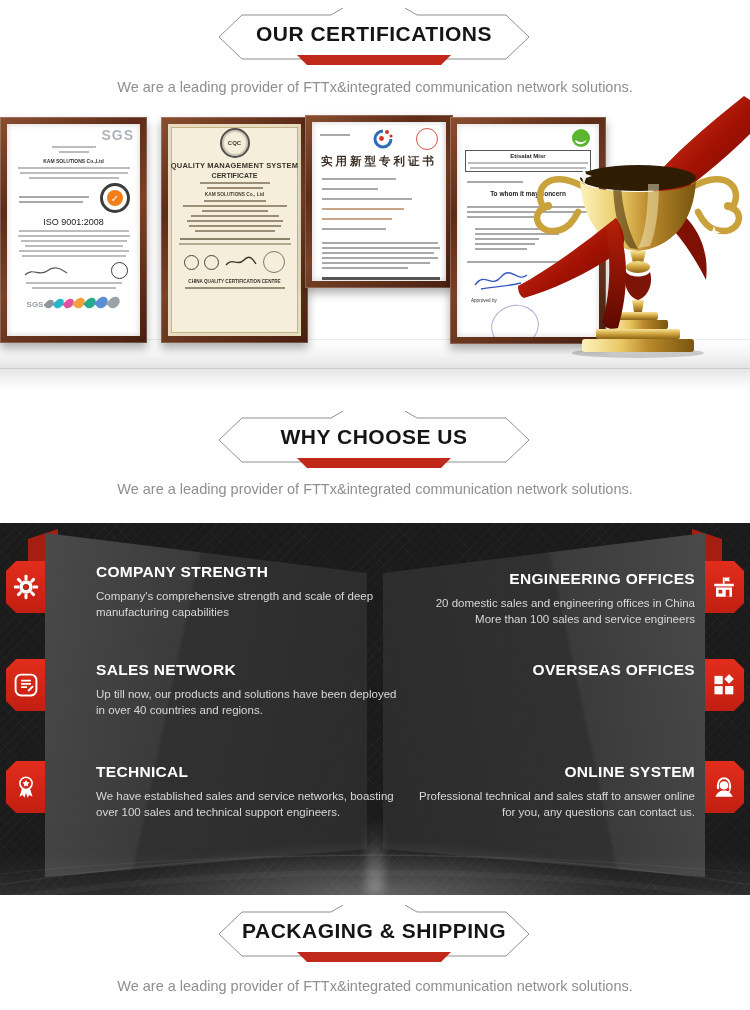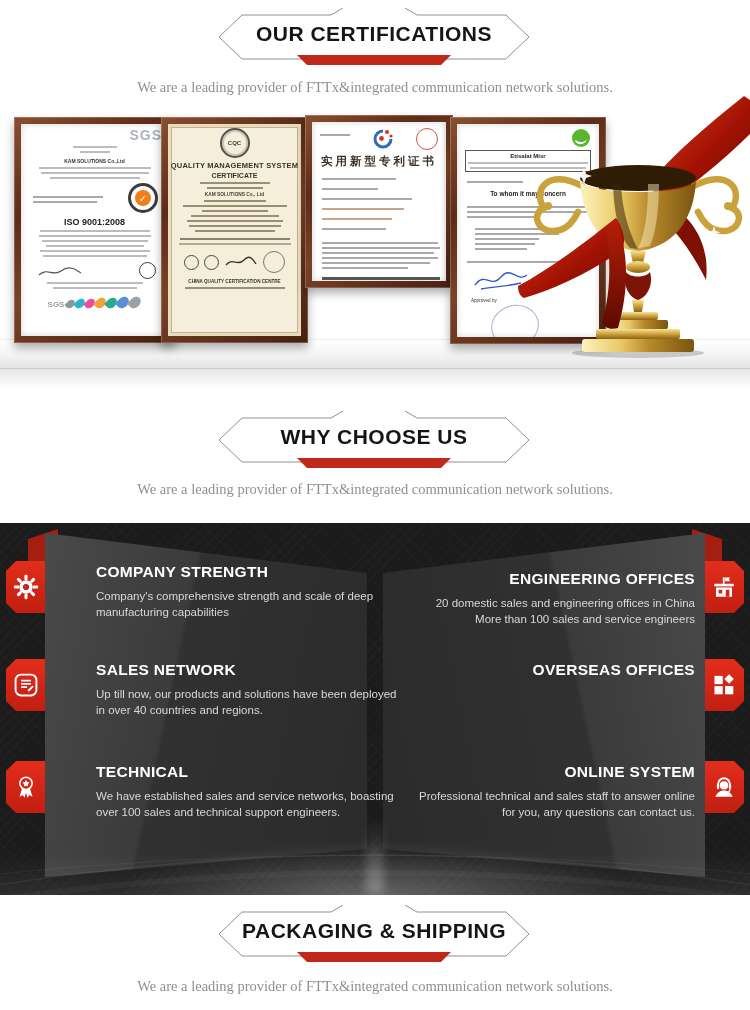--- a/index.html
+++ b/index.html
@@ -5,21 +5,21 @@
   html,body{margin:0;padding:0;background:#fff;}
   #page{position:relative;width:750px;height:1010px;background:#fff;overflow:hidden;
         font-family:"Liberation Sans","DejaVu Sans",sans-serif;}
 
   
   .hex-header{position:absolute;left:219px;width:310px;height:60px;}
   .hex-header svg{position:absolute;left:0;top:0;}
   .hex-title{position:absolute;left:0;top:14px;width:100%;text-align:center;
              font-size:21px;font-weight:bold;letter-spacing:.5px;color:#151515;}
   .subtitle{position:absolute;left:0;width:750px;text-align:center;
-            font-size:14.5px;color:#8f8f8f;font-family:Liberation Serif, serif;}
+            font-size:14.5px;color:#8f8f8f;}
 
   
   .frame{position:absolute;background:linear-gradient(145deg,#8a4f30 0%,#5d2c18 30%,#7a4227 55%,#471f0f 100%);
          box-shadow:0 5px 9px rgba(0,0,0,.32), inset 0 0 0 1px rgba(255,255,255,.22);z-index:1;}
   .paper{position:absolute;inset:7px;background:#fff;overflow:hidden;
          box-shadow:inset 0 0 6px rgba(0,0,0,.18);}
   .paper.cream{background:#f5eedb;}
   .b{height:2px;background:#bcbcbc;margin:3px auto 0;}
   .bl{height:2px;background:#a9a9a9;margin:3px 0 0;}
   .tinytxt{font-size:5px;color:#333;}
@@ -86,21 +86,21 @@
       <path d="M124,0 L112,7 L23,7 L0,29 L23,51 L287,51 L310,29 L287,7 L198,7 L186,0" fill="none" stroke="#8f8f8f" stroke-width="1"></path>
       <polygon points="78,47 232,47 222,57 88,57" fill="#c0281a"></polygon>
     </svg>
     <div class="hex-title">OUR CERTIFICATIONS</div>
   </div>
   <div class="subtitle" style="top:79px">We are a leading provider of FTTx&amp;integrated communication network solutions.</div>
 
   <div class="shelf"></div>
   <div class="shelf-shadow"></div>
 
-  <div class="frame" style="left:14px;top:117px;width:161px;height:226px">
+  <div class="frame" style="left:0;top:117px;width:147px;height:226px">
     <div class="paper">
       <div class="sgs-logo-big">SGS</div>
       <div>
         <div class="b" style="width:44px"></div>
           <div class="b" style="width:30px"></div>
       </div>
       <div class="tinytxt" style="text-align:center;font-weight:bold;margin-top:5px">KAM SOLUTIONS Co.,Ltd</div>
       <div>
         <div class="b" style="width:112px"></div>
           <div class="b" style="width:108px"></div>
@@ -110,21 +110,21 @@
         <div style="flex:1">
           <div class="bl" style="width:70px"></div>
             <div class="bl" style="width:64px"></div>
         </div>
         <div>
           <div class="check-logo">
               <div class="check-inner">✓</div>
             </div>
         </div>
       </div>
-      <div style="text-align:center;font-size:9px;font-weight:bold;color:#222;margin-top:4px">ISO 9001:2008</div>
+      <div style="text-align:center;font-size:9px;font-weight:normal;color:#222;margin-top:4px">ISO 9001:2008</div>
       <div>
         <div class="b" style="width:110px"></div>
           <div class="b" style="width:112px"></div>
         <div class="b" style="width:106px"></div>
           <div class="b" style="width:98px"></div>
         <div class="b" style="width:110px"></div>
           <div class="b" style="width:104px"></div>
       </div>
       <div style="display:flex;justify-content:space-between;align-items:flex-end;padding:5px 12px 0 16px">
         <svg width="46" height="14">

